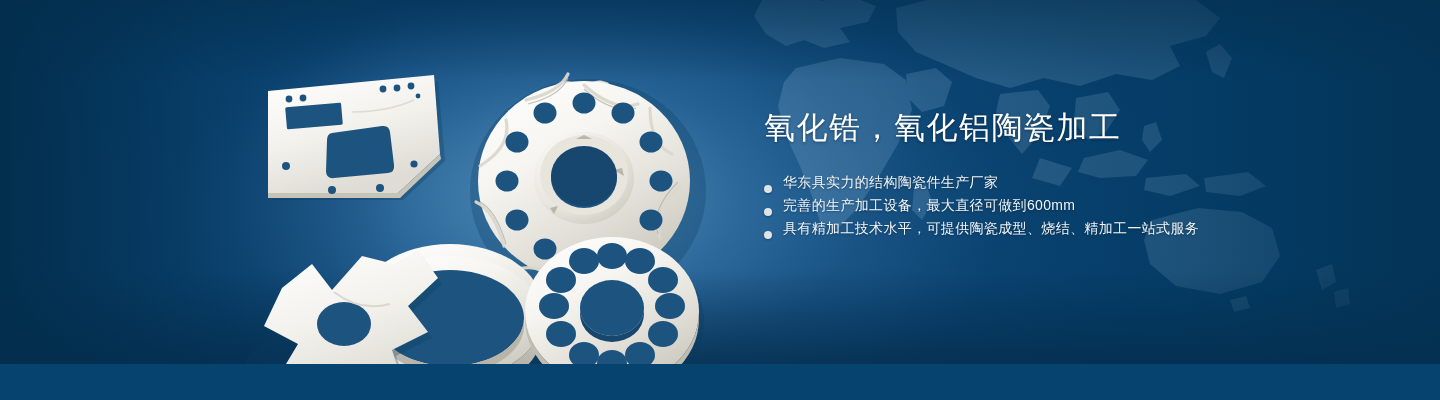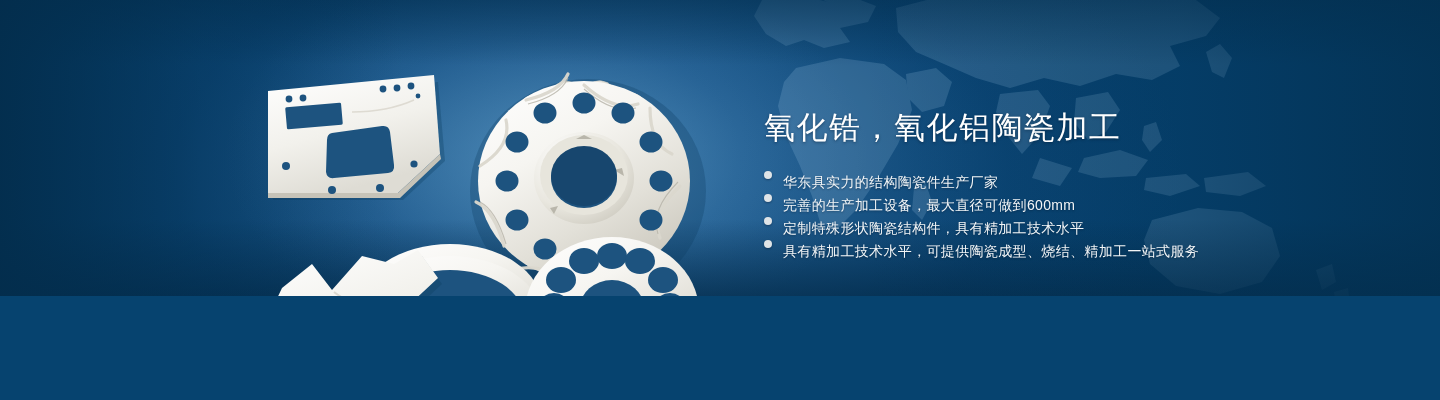--- a/index.html
+++ b/index.html
@@ -3,21 +3,21 @@
 <meta charset="utf-8">
 <style>
   html, body {
     margin: 0;
     padding: 0;
     background: #06436f;
   }
   #banner {
     position: relative;
     width: 1440px;
-    height: 296px;
+    height: 364px;
     overflow: hidden;
     font-family: "Liberation Sans", "DejaVu Sans", sans-serif;
     background: #06436f;
     -webkit-font-smoothing: antialiased;
   }
 
   
   .bg-base {
     position: absolute;
     inset: 0;
@@ -93,21 +93,21 @@
     white-space: nowrap;
     text-shadow: 0 1px 3px rgba(0,20,40,0.45);
   }
   .bullets {
     margin: 23px 0 0 0;
     padding: 0;
     list-style: none;
   }
   .bullets li {
     display: flex;
-    align-items: flex-start;
+    align-items: flex-end;
     height: 22px;
     margin-bottom: 1px;
   }
   .dot {
     flex: 0 0 auto;
     width: 8px;
     height: 8px;
     border-radius: 50%;
     background: #dfe4e7;
     margin-right: 11px;
@@ -388,22 +388,18 @@
       <li>
         <span class="dot"></span>
         <span class="btext">华东具实力的结构陶瓷件生产厂家</span>
       </li>
       <li>
         <span class="dot"></span>
         <span class="btext">完善的生产加工设备，最大直径可做到600mm</span>
       </li>
       <li>
         <span class="dot"></span>
-        <span class="btext">定制特殊形状陶瓷结构件，具有精加工技术水平</span>
-      </li>
-      <li>
-        <span class="dot"></span>
         <span class="btext">具有精加工技术水平，可提供陶瓷成型、烧结、精加工一站式服务</span>
       </li>
     </ul>
   </div>
 
 </div>
 
 </body></html>

